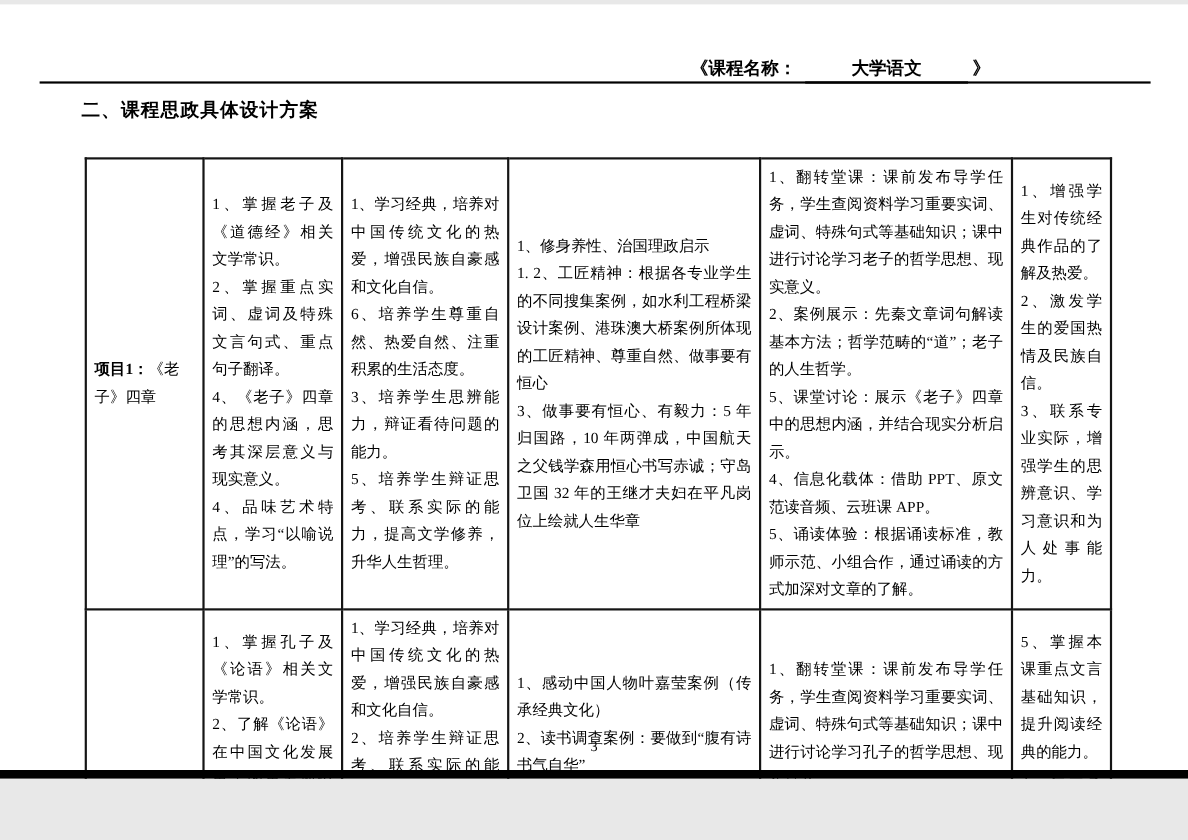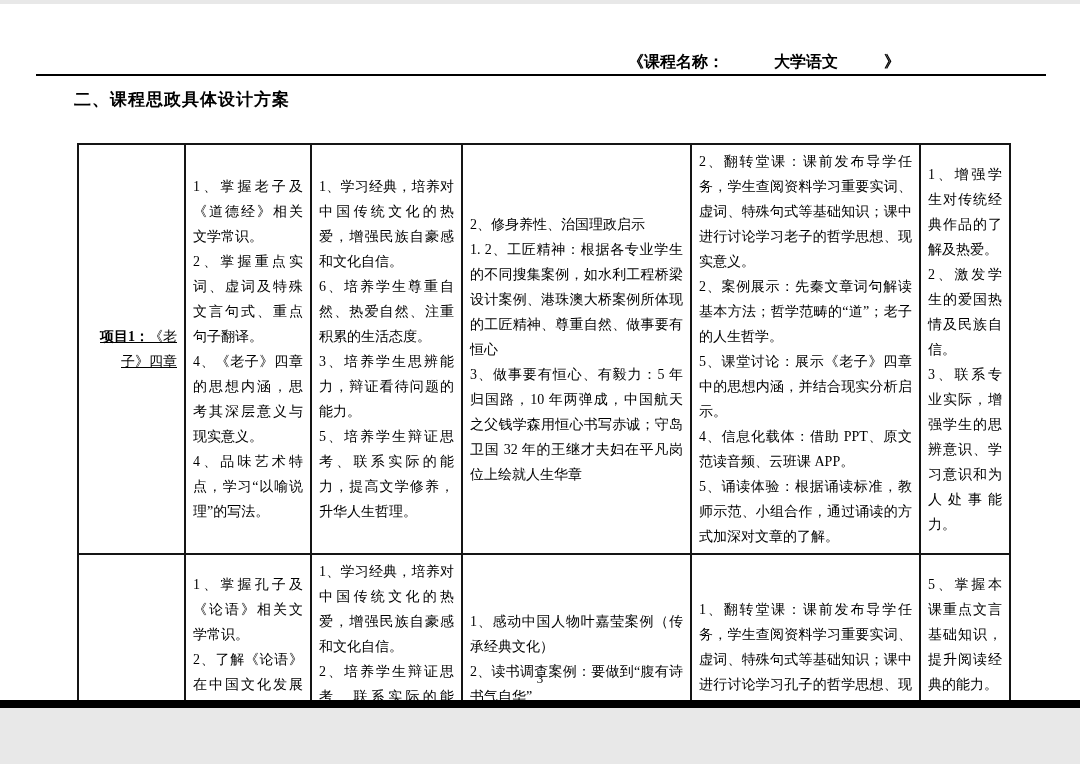--- a/index.html
+++ b/index.html
@@ -36,21 +36,21 @@
     font-size:15px; font-weight:600; text-align:center; vertical-align:middle;
     padding:2px 4px; line-height:24px;
   }
   .doc-table td {
     font-size:14px; line-height:25px; vertical-align:middle;
     padding:4px 7px;
   }
   tr.hdr-row   { height:52px; }
   tr.body-row1 { height:313px; }
   tr.body-row2 { height:147px; }
-  .unit-cell { text-align:right; font-size:15px; line-height:26px;text-decoration:underline; }
+  .unit-cell { text-align:left; font-size:15px; line-height:26px; }
   .unit-prefix { font-weight:bold; }
   .para { margin:0; text-align:justify; }
   .page-number {
     position:absolute; top:667px; left:0; width:100%;
     text-align:center; font-size:13px;
   }
   .bottom-bar {
     position:absolute; left:0; bottom:0; width:100%; height:8px;
     background:#000;
   }
@@ -88,26 +88,26 @@
             <div class="para">4、《老子》四章的思想内涵，思考其深层意义与现实意义。</div>
             <div class="para">4、品味艺术特点，学习“以喻说理”的写法。</div>
           </td>
       <td>
             <div class="para">1、学习经典，培养对中国传统文化的热爱，增强民族自豪感和文化自信。</div>
             <div class="para">6、培养学生尊重自然、热爱自然、注重积累的生活态度。</div>
             <div class="para">3、培养学生思辨能力，辩证看待问题的能力。</div>
             <div class="para">5、培养学生辩证思考、联系实际的能力，提高文学修养，升华人生哲理。</div>
           </td>
       <td>
-            <div class="para">2、修身养性、治国理政启示</div>
+            <div class="para">1、修身养性、治国理政启示</div>
             <div class="para">1. 2、工匠精神：根据各专业学生的不同搜集案例，如水利工程桥梁设计案例、港珠澳大桥案例所体现的工匠精神、尊重自然、做事要有恒心</div>
             <div class="para">3、做事要有恒心、有毅力：5 年归国路，10 年两弹成，中国航天之父钱学森用恒心书写赤诚；守岛卫国 32 年的王继才夫妇在平凡岗位上绘就人生华章</div>
           </td>
       <td>
-            <div class="para">2、翻转堂课：课前发布导学任务，学生查阅资料学习重要实词、虚词、特殊句式等基础知识；课中进行讨论学习老子的哲学思想、现实意义。</div>
+            <div class="para">1、翻转堂课：课前发布导学任务，学生查阅资料学习重要实词、虚词、特殊句式等基础知识；课中进行讨论学习老子的哲学思想、现实意义。</div>
             <div class="para">2、案例展示：先秦文章词句解读基本方法；哲学范畴的“道”；老子的人生哲学。</div>
             <div class="para">5、课堂讨论：展示《老子》四章中的思想内涵，并结合现实分析启示。</div>
             <div class="para">4、信息化载体：借助 PPT、原文范读音频、云班课 APP。</div>
             <div class="para">5、诵读体验：根据诵读标准，教师示范、小组合作，通过诵读的方式加深对文章的了解。</div>
           </td>
       <td>
             <div class="para">1、增强学生对传统经典作品的了解及热爱。</div>
             <div class="para">2、激发学生的爱国热情及民族自信。</div>
             <div class="para">3、联系专业实际，增强学生的思辨意识、学习意识和为人处事能力。</div>
           </td>

